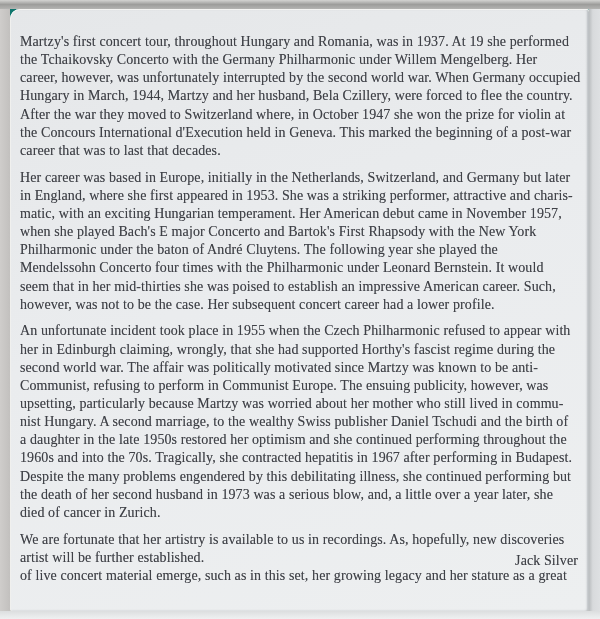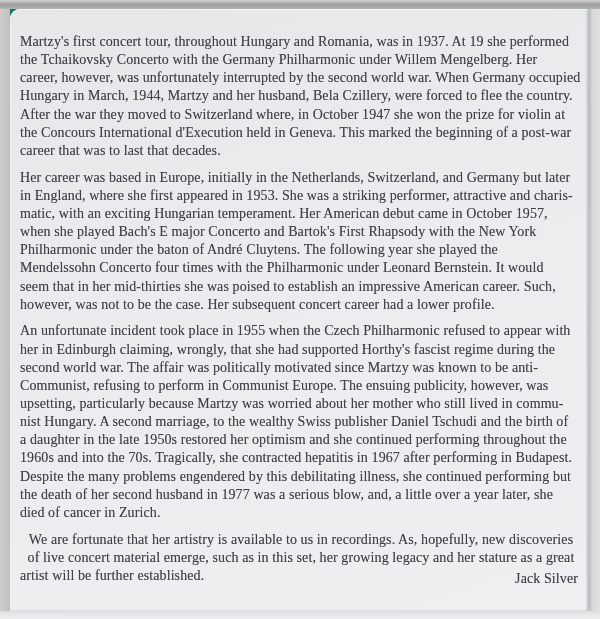--- a/index.html
+++ b/index.html
@@ -43,21 +43,21 @@
     left: 10px;   
     top: 24px;    
     width: 562px;
     font-size: 14px;
     line-height: 18.15px;
     color: #3f4147;
     letter-spacing: 0.1px;
     text-shadow: 0 0 0.5px rgba(63,65,71,0.45);
   }
   .text-block p { margin: 0 0 8.5px 0; }
-  .text-block p:last-child { margin-bottom: 0; text-align: center; }
+  .text-block p:last-child { margin-bottom: 0; }
   .line { display: block; white-space: nowrap; }
   .last-line { display: flex; white-space: nowrap; }
   .signature {
     margin-left: auto;
     position: relative;
     top: 3px;
     padding-right: 4px;
   }
 </style>
 </head>
@@ -78,46 +78,46 @@
         <span class="line">career, however, was unfortunately interrupted by the second world war. When Germany occupied</span>
         <span class="line">Hungary in March, 1944, Martzy and her husband, Bela Czillery, were forced to flee the country.</span>
         <span class="line">After the war they moved to Switzerland where, in October 1947 she won the prize for violin at</span>
         <span class="line">the Concours International d'Execution held in Geneva. This marked the beginning of a post-war</span>
         <span class="line">career that was to last that decades.</span>
       </p>
 
       <p>
         <span class="line">Her career was based in Europe, initially in the Netherlands, Switzerland, and Germany but later</span>
         <span class="line">in England, where she first appeared in 1953. She was a striking performer, attractive and charis-</span>
-        <span class="line">matic, with an exciting Hungarian temperament. Her American debut came in October 1957,</span>
+        <span class="line">matic, with an exciting Hungarian temperament. Her American debut came in November 1957,</span>
         <span class="line">when she played Bach's E major Concerto and Bartok's First Rhapsody with the New York</span>
         <span class="line">Philharmonic under the baton of André Cluytens. The following year she played the</span>
         <span class="line">Mendelssohn Concerto four times with the Philharmonic under Leonard Bernstein. It would</span>
         <span class="line">seem that in her mid-thirties she was poised to establish an impressive American career. Such,</span>
         <span class="line">however, was not to be the case. Her subsequent concert career had a lower profile.</span>
       </p>
 
       <p>
         <span class="line">An unfortunate incident took place in 1955 when the Czech Philharmonic refused to appear with</span>
         <span class="line">her in Edinburgh claiming, wrongly, that she had supported Horthy's fascist regime during the</span>
         <span class="line">second world war. The affair was politically motivated since Martzy was known to be anti-</span>
         <span class="line">Communist, refusing to perform in Communist Europe. The ensuing publicity, however, was</span>
         <span class="line">upsetting, particularly because Martzy was worried about her mother who still lived in commu-</span>
         <span class="line">nist Hungary. A second marriage, to the wealthy Swiss publisher Daniel Tschudi and the birth of</span>
         <span class="line">a daughter in the late 1950s restored her optimism and she continued performing throughout the</span>
         <span class="line">1960s and into the 70s. Tragically, she contracted hepatitis in 1967 after performing in Budapest.</span>
         <span class="line">Despite the many problems engendered by this debilitating illness, she continued performing but</span>
-        <span class="line">the death of her second husband in 1977 was a serious blow, and, a little over a year later, she</span>
+        <span class="line">the death of her second husband in 1973 was a serious blow, and, a little over a year later, she</span>
         <span class="line">died of cancer in Zurich.</span>
       </p>
 
       <p>
         <span class="line">We are fortunate that her artistry is available to us in recordings. As, hopefully, new discoveries</span>
-        <span class="line">of live concert material emerge, such as in this set, her growing legacy and her stature as a great</span>
         <span class="line last-line">
           <span>artist will be further established.</span>
           <span class="signature">Jack Silver</span>
         </span>
+        <span class="line">of live concert material emerge, such as in this set, her growing legacy and her stature as a great</span>
       </p>
 
     </div>
   </div>
 </div>
 
 </body></html>

